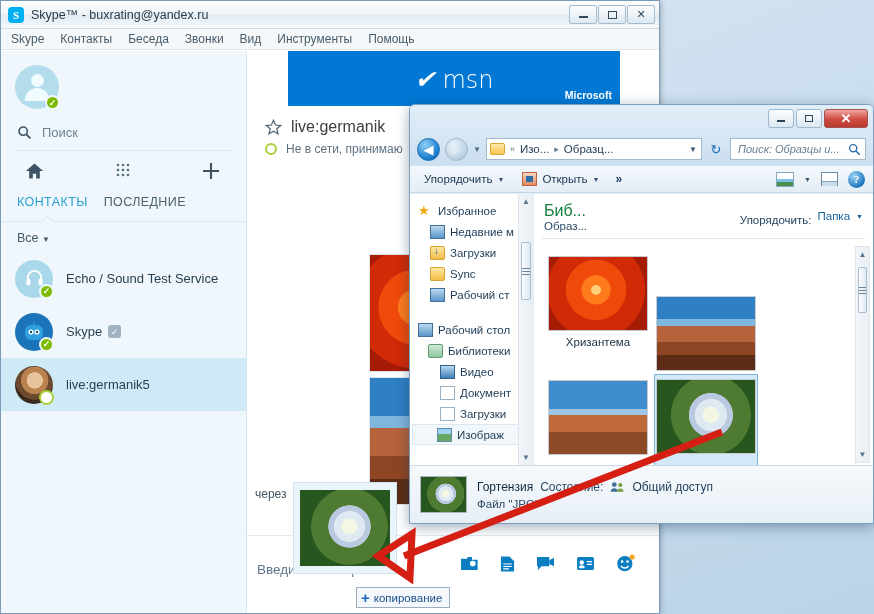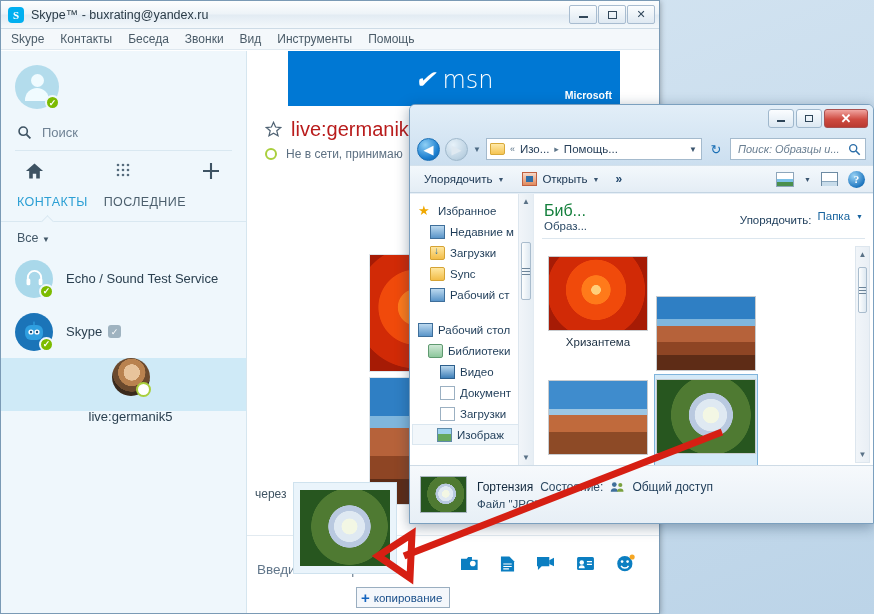--- a/index.html
+++ b/index.html
@@ -62,39 +62,39 @@
   #sk-tabs{ display:flex; gap:16px; padding:4px 0 8px 16px; position:relative; }
   .sk-tab{ font-size:12.5px; letter-spacing:.4px; color:#4c5f6d; padding-bottom:4px; }
   .sk-tab.active{ color:#2b9fd4; }
   #sk-tabs-sep{ height:1px; background:#d9e8f1; position:relative; }
   #sk-tabs-notch{ position:absolute; left:42px; top:-4px; width:9px;height:9px;
       background:#eff7fc; border-left:1px solid #d9e8f1; border-top:1px solid #d9e8f1;
       transform:rotate(45deg); }
 
   #sk-filter{ font-size:12.5px; color:#44footer; color:#435868; padding:9px 0 7px 16px; }
   .contact{ display:flex; align-items:center; height:53px; padding-left:14px; gap:13px; }
-  .contact.selected{ background:#cfeaf7;flex-direction:column; }
+  .contact.selected{ background:#cfeaf7; }
   .c-av{ width:38px;height:38px;border-radius:50%; position:relative; flex:none; overflow:visible;}
   .c-name{ font-size:13px; color:#2b4050; display:flex; align-items:center; gap:6px;}
   .verif{ width:13px;height:13px;border-radius:3px;background:#9fb3c0;color:#fff;font-size:9px;
           display:flex;align-items:center;justify-content:center;}
 
   
   #sk-conv{ flex:1; background:#fff; position:relative; }
   #msn-banner{ position:absolute; left:41px; top:0; width:332px; height:55px;
       background:#0078d4; color:#fff; }
   #msn-logo{ position:absolute; left:50%; top:14px; transform:translateX(-50%);
       display:flex; align-items:center; gap:7px; font-size:24px; font-weight:300;
       font-family:"DejaVu Sans",sans-serif; }
   #msn-mark{ font-size:25px; font-family:"Liberation Serif",serif; font-style:italic;}
   #msn-ms{ position:absolute; right:8px; bottom:5px; font-size:10.5px; font-weight:bold; }
 
   #conv-header{ position:absolute; left:0; top:55px; right:0; height:60px; padding:12px 0 0 18px; }
   #conv-title{ display:flex; align-items:center; gap:9px; }
-  #conv-name{ font-size:20px; color:#b91c1c; font-weight:300; }
+  #conv-name{ font-size:16px; color:#404040; font-weight:300; }
   #conv-sub{ display:flex; align-items:center; gap:9px; margin-top:6px; }
   #conv-sub-txt{ font-size:12px; color:#5d7082; }
   .ring{ width:12px;height:12px;border-radius:50%; border:2px solid #a9cf3d; }
 
   #conv-msgs{ position:absolute; left:0; top:118px; right:0; bottom:78px; overflow:hidden; }
   .msg-img{ position:absolute; border:1px solid #dfe6eb; }
   #msg-time{ position:absolute; left:8px; bottom:0; font-size:12px; color:#3f5362; }
 
   #conv-compose{ position:absolute; left:0; right:0; bottom:0; height:78px;
       border-top:1px solid #e2eaf0; }
@@ -480,21 +480,21 @@
       </div>
       <div class="nav-circle" id="nav-fwd">
         <span>▶</span>
       </div>
       <span id="nav-drop">▼</span>
       <div id="ex-crumbs">
         <span class="crumb-folder"></span>
         <span class="crumb-sep">«</span>
         <span class="crumb">Изо...</span>
         <span class="crumb-sep">▸</span>
-        <span class="crumb">Помощь...</span>
+        <span class="crumb">Образц...</span>
         <span id="crumb-caret">▼</span>
       </div>
       <span id="ex-refresh">↻</span>
       <div id="ex-search">
         <span id="ex-search-ph">Поиск: Образцы и...</span>
         <svg id="ex-search-ic" width="13" height="13" viewBox="0 0 14 14">
           <circle cx="5.6" cy="5.6" r="3.8" fill="none" stroke="#2c6ea8" stroke-width="1.5"></circle>
           <line x1="8.6" y1="8.6" x2="12.6" y2="12.6" stroke="#2c6ea8" stroke-width="1.7"></line>
         </svg>
       </div>

